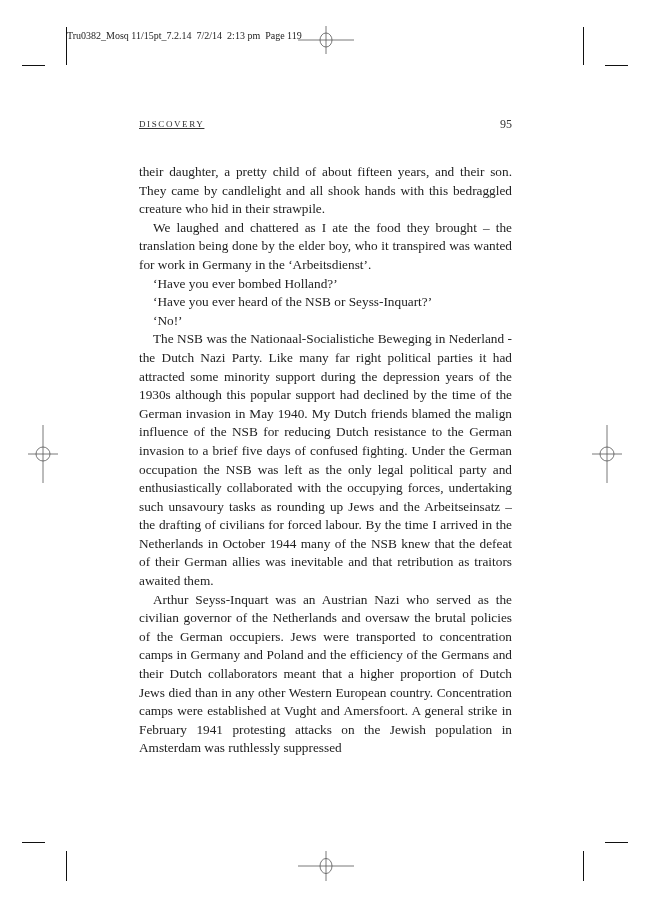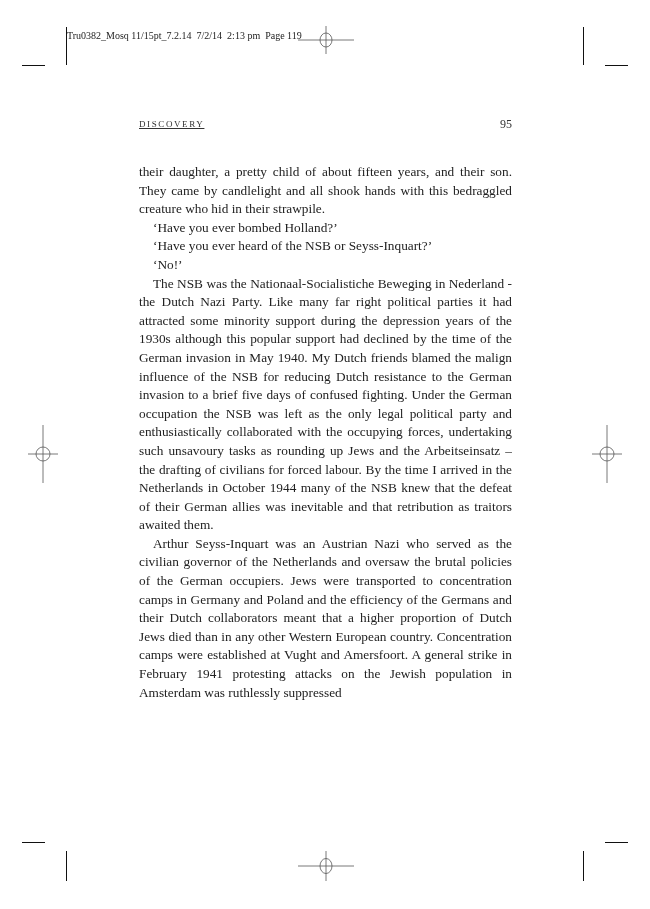--- a/index.html
+++ b/index.html
@@ -72,20 +72,21 @@
     <ellipse cx="28" cy="15" rx="6" ry="7.5" fill="none" stroke="#555" stroke-width="0.8"></ellipse>
   </svg>
 
   <div class="running-head">
     <span class="rh-title">DISCOVERY</span>
     <span class="rh-folio">95</span>
   </div>
 
   <div class="body-text">
     <p class="noindent">their daughter, a pretty child of about fifteen years, and their son. They came by candlelight and all shook hands with this bedraggled creature who hid in their strawpile.</p>
+    <p>We laughed and chattered as I ate the food they brought – the translation being done by the elder boy, who it transpired was wanted for work in Germany in the ‘Arbeitsdienst’.</p>
     <p>‘Have you ever bombed Holland?’</p>
     <p>‘Have you ever heard of the NSB or Seyss-Inquart?’</p>
     <p>‘No!’</p>
     <p>The NSB was the Nationaal-Socialistiche Beweging in Nederland - the Dutch Nazi Party. Like many far right political parties it had attracted some minority support during the depression years of the 1930s although this popular support had declined by the time of the German invasion in May 1940. My Dutch friends blamed the malign influence of the NSB for reducing Dutch resistance to the German invasion to a brief five days of confused fighting. Under the German occupation the NSB was left as the only legal political party and enthusiastically collaborated with the occupying forces, undertaking such unsavoury tasks as rounding up Jews and the Arbeitseinsatz – the drafting of civilians for forced labour. By the time I arrived in the Netherlands in October 1944 many of the NSB knew that the defeat of their German allies was inevitable and that retribution as traitors awaited them.</p>
     <p>Arthur Seyss-Inquart was an Austrian Nazi who served as the civilian governor of the Netherlands and oversaw the brutal policies of the German occupiers. Jews were transported to concentration camps in Germany and Poland and the efficiency of the Germans and their Dutch collaborators meant that a higher proportion of Dutch Jews died than in any other Western European country. Concentration camps were established at Vught and Amersfoort. A general strike in February 1941 protesting attacks on the Jewish population in Amsterdam was ruthlessly suppressed</p>
   </div>
 
 </div>
 
 </body></html>

